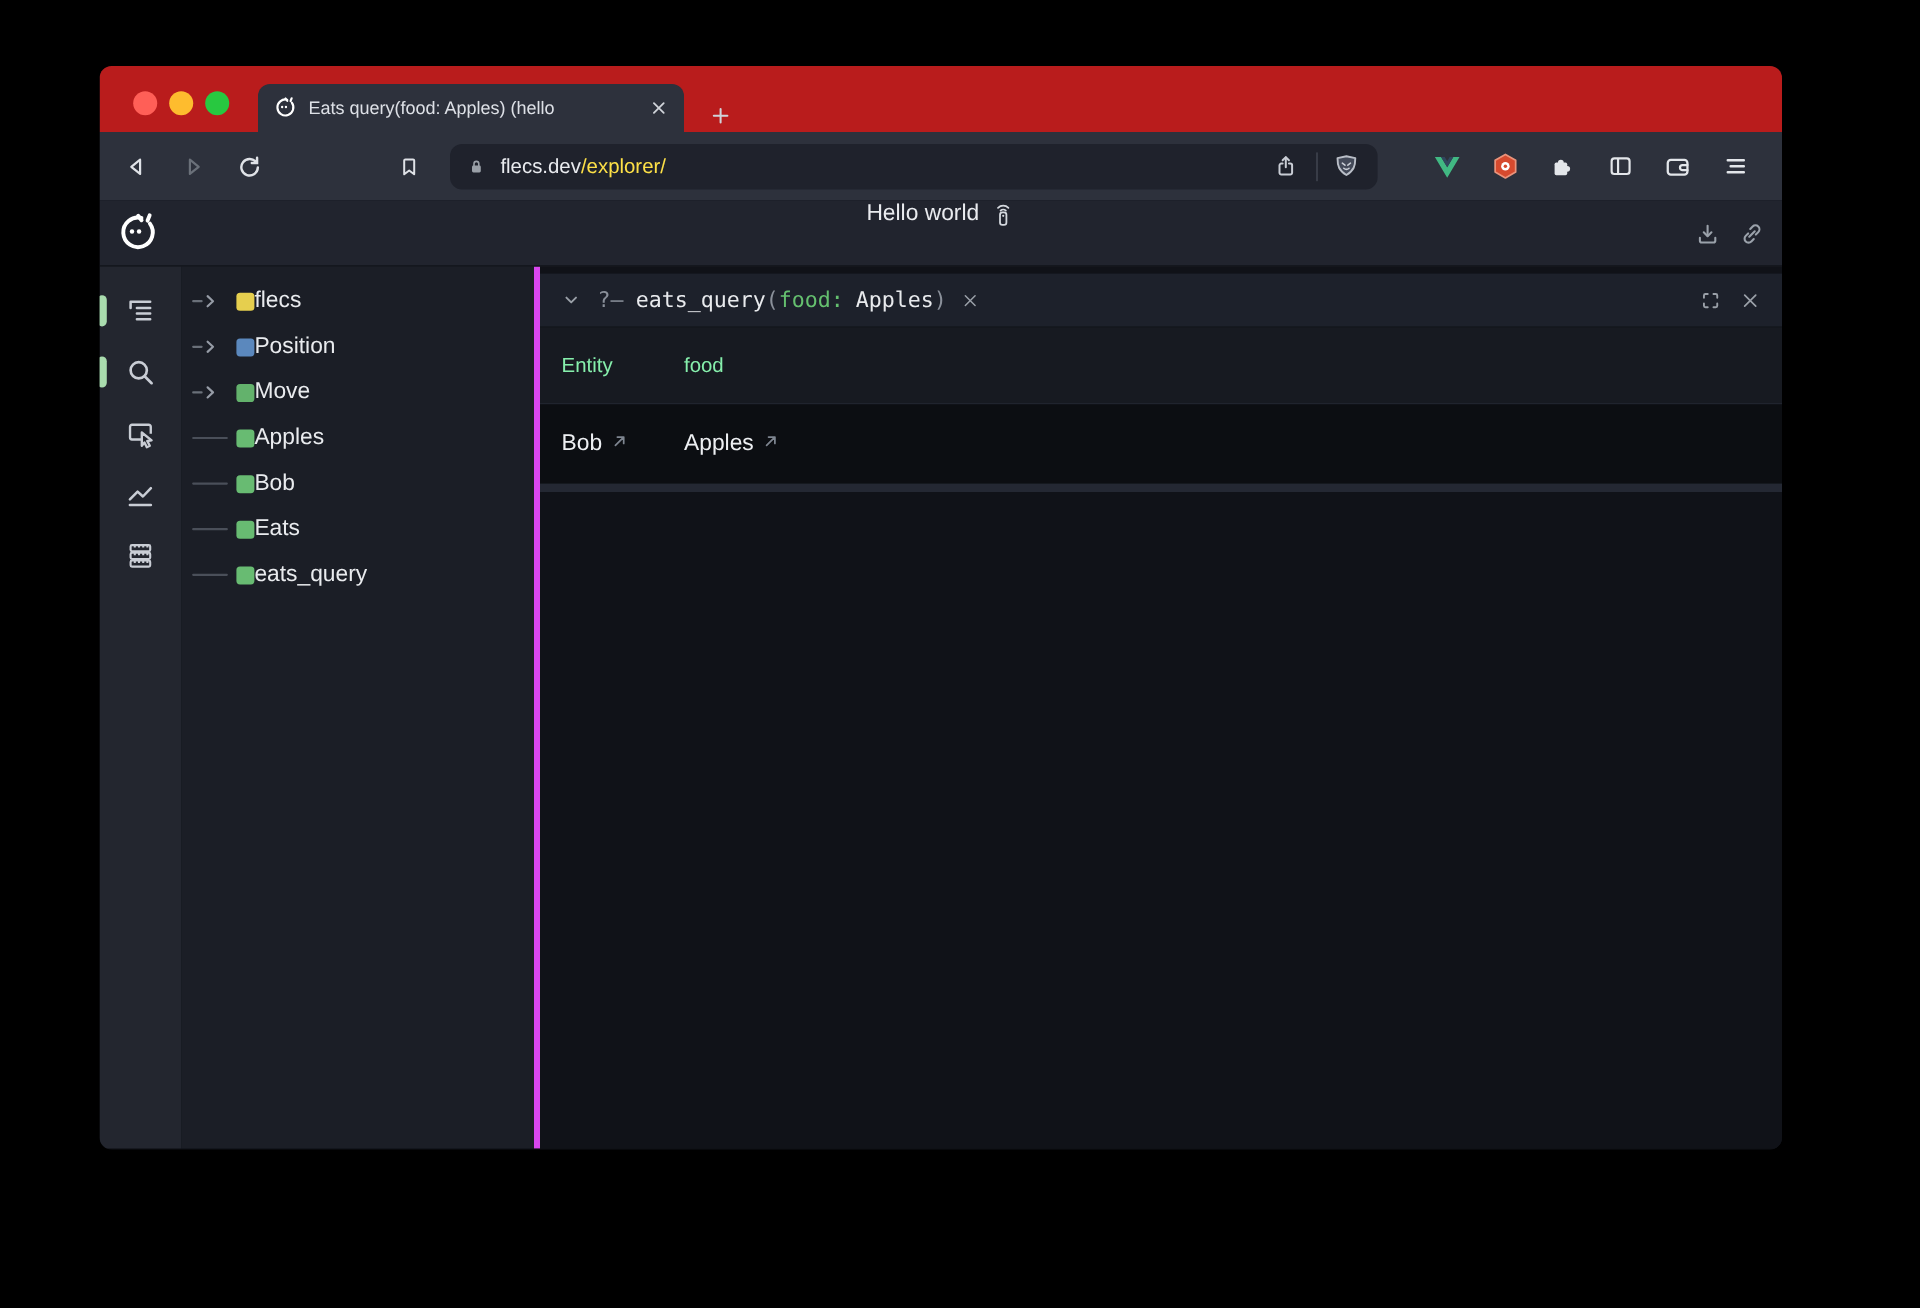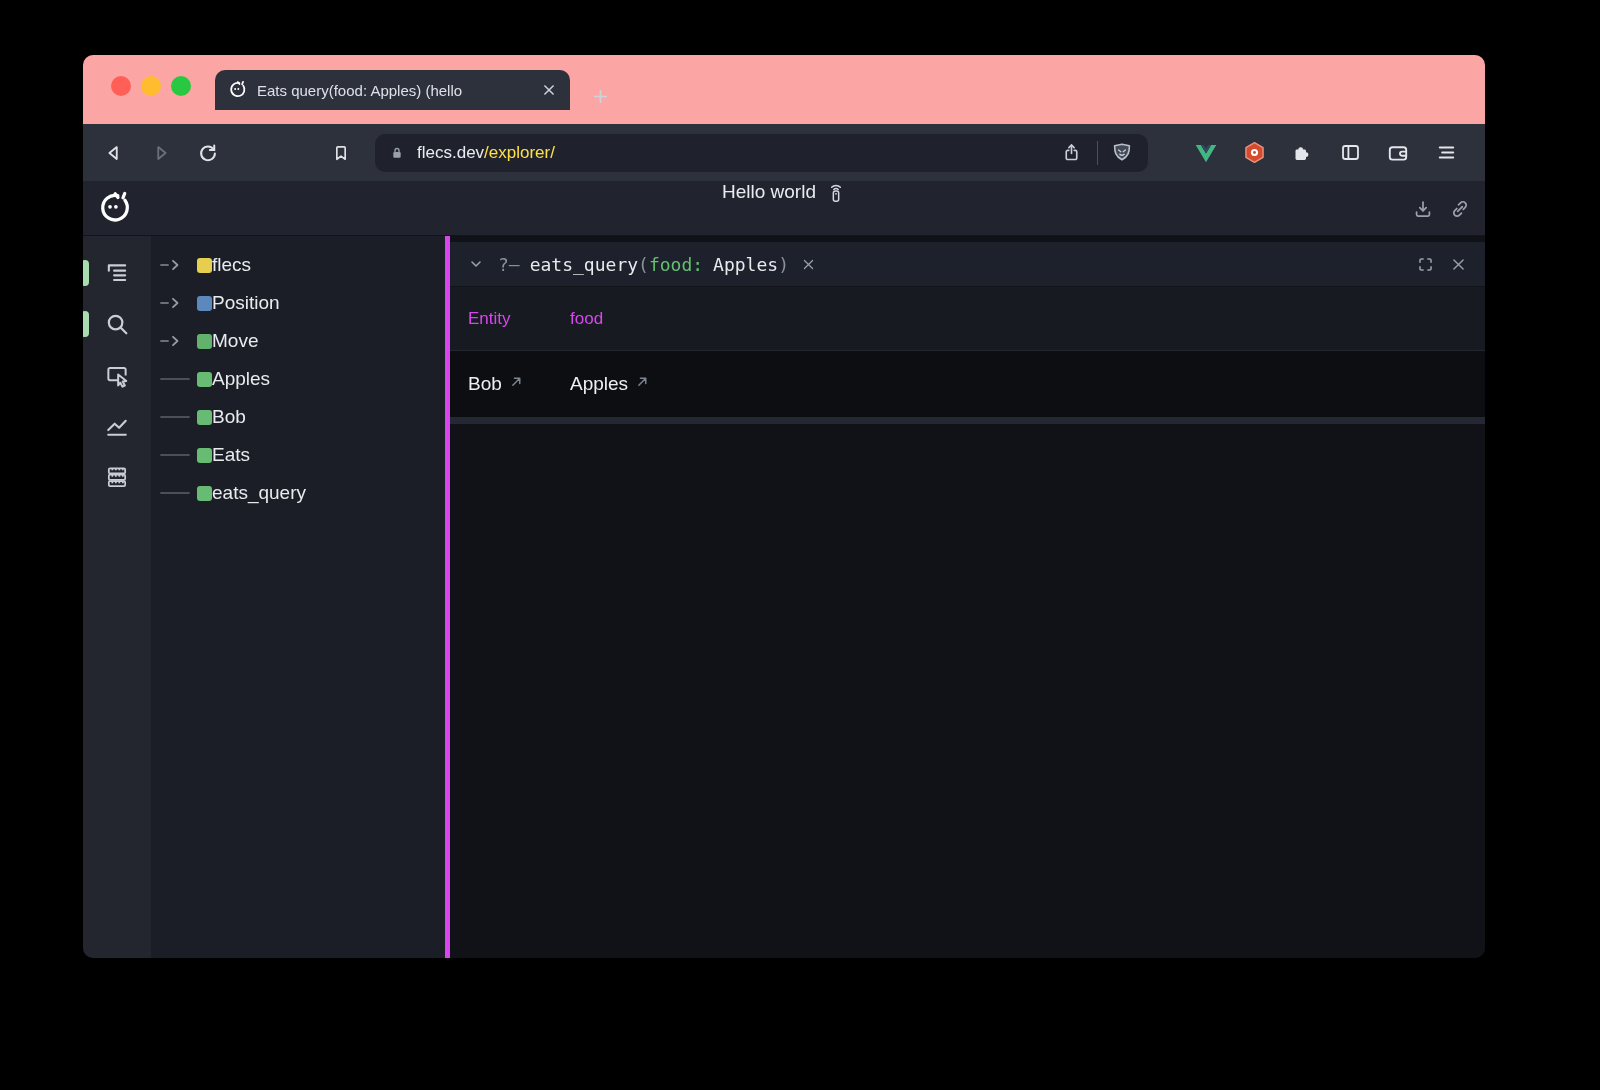--- a/index.html
+++ b/index.html
@@ -1,20 +1,20 @@
 <!DOCTYPE html>
 <html><head>
 <meta charset="utf-8">
 <style>
   html,body{margin:0;padding:0;background:#000;width:1600px;height:1090px;overflow:hidden;
     font-family:"Liberation Sans",sans-serif;-webkit-font-smoothing:antialiased;}
   .window{position:absolute;left:83px;top:55px;width:1402px;height:903px;border-radius:10px;
     overflow:hidden;background:#101218;}
   
-  .titlebar{position:relative;height:69px;background:#fca5a5;}
+  .titlebar{position:relative;height:55px;background:#b91c1c;}
   .traffic{position:absolute;top:21px;width:20px;height:20px;border-radius:50%;}
   .t-close{left:28px;background:#ff5f57;}
   .t-min{left:58px;background:#febc2e;}
   .t-zoom{left:88px;background:#28c840;}
   .tab{position:absolute;left:132px;top:15px;width:355px;height:40px;background:#2d313c;
     border-radius:10px 10px 0 0;display:flex;align-items:center;padding:0 12px;box-sizing:border-box;}
   .tab-title{flex:1;margin-left:10px;font-size:15px;color:#dde0e6;white-space:nowrap;overflow:hidden;
     -webkit-mask-image:linear-gradient(90deg,#000 calc(100% - 26px),transparent);
     mask-image:linear-gradient(90deg,#000 calc(100% - 26px),transparent);}
   .tab-close{width:18px;height:18px;color:#cfd3d9;flex:0 0 auto;display:flex;align-items:center;justify-content:center;}
@@ -63,21 +63,21 @@
   .q-chevron{color:#9aa0a8;margin-right:14px;display:flex;}
   .q-text{font-family:"DejaVu Sans Mono",monospace;font-size:18px;white-space:nowrap;}
   .q-prefix{color:#8a909a;}
   .q-name{color:#e8eaed;margin-left:10px;}
   .q-paren{color:#8a909a;}
   .q-param{color:#65c06f;}
   .q-arg{color:#e8eaed;margin-left:10px;}
   .q-remove{color:#9aa0a8;margin-left:12px;display:flex;}
   .q-header-right{margin-left:auto;display:flex;align-items:center;gap:15px;color:#9aa0a8;}
   .q-cols{height:64px;background:#171a21;display:flex;align-items:center;border-bottom:1px solid #232732;box-sizing:border-box;}
-  .q-colcell{font-size:17px;color:#d946ef;}
+  .q-colcell{font-size:17px;color:#86efac;}
   .q-row{height:66px;background:#0c0e12;display:flex;align-items:center;}
   .q-cell{font-size:19px;color:#edeff2;display:flex;align-items:center;}
   .c1{width:102px;padding-left:18px;box-sizing:border-box;flex:0 0 auto;}
   .c2{padding-left:18px;}
   .cell-link-arrow{color:#7e8590;margin-left:8px;transform:translateY(-3px);display:flex;}
   .q-band{height:7px;background:#242833;}
   .q-rest{flex:1;background:#101218;}
   svg{display:block;}
 </style>
 </head>

